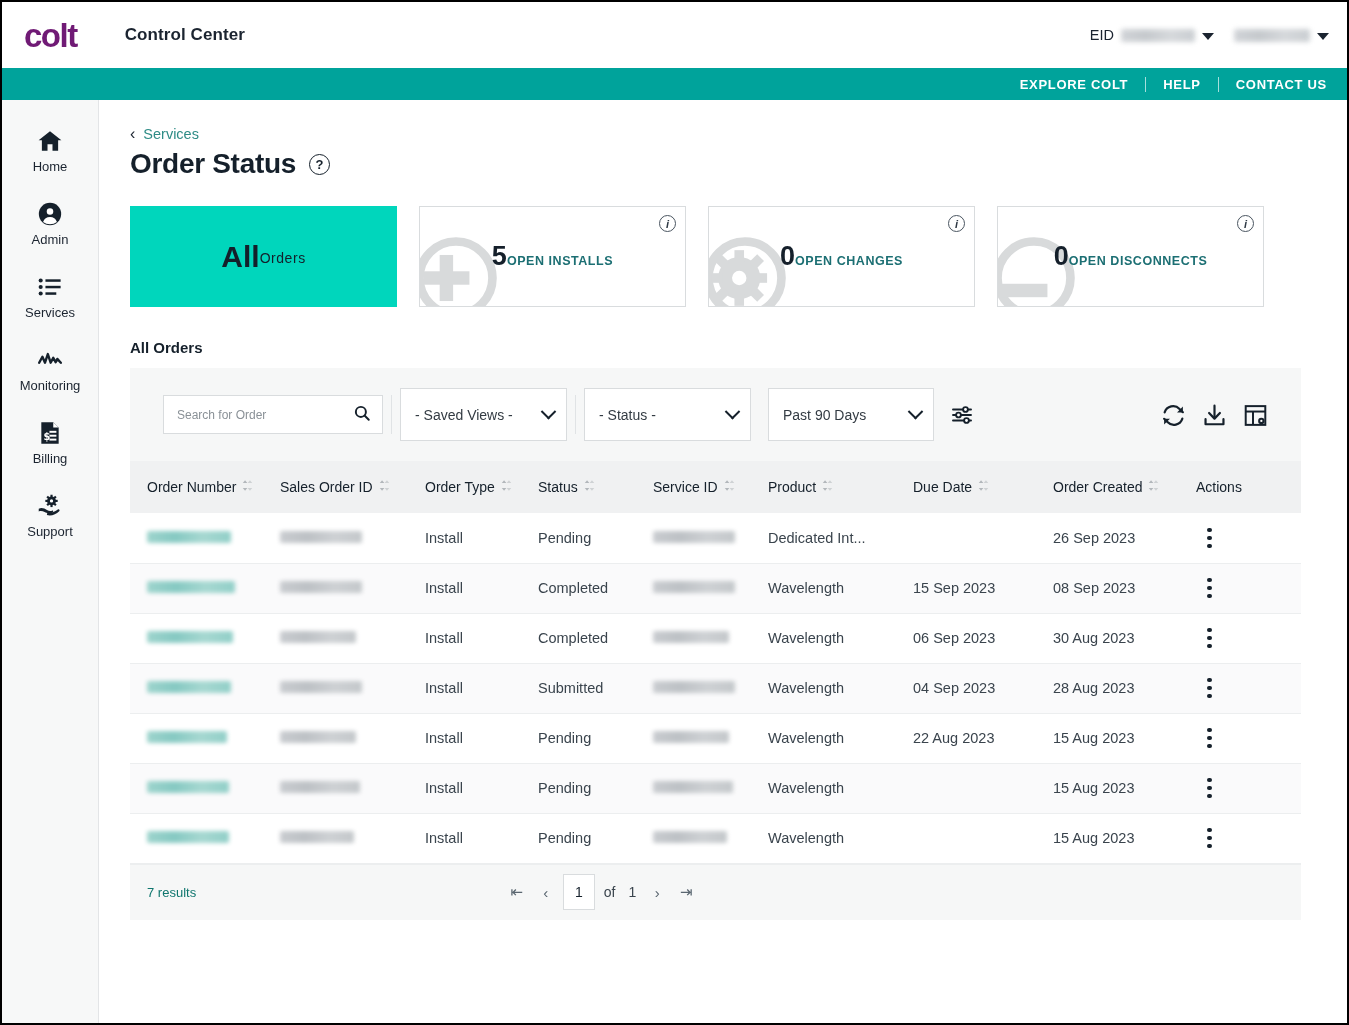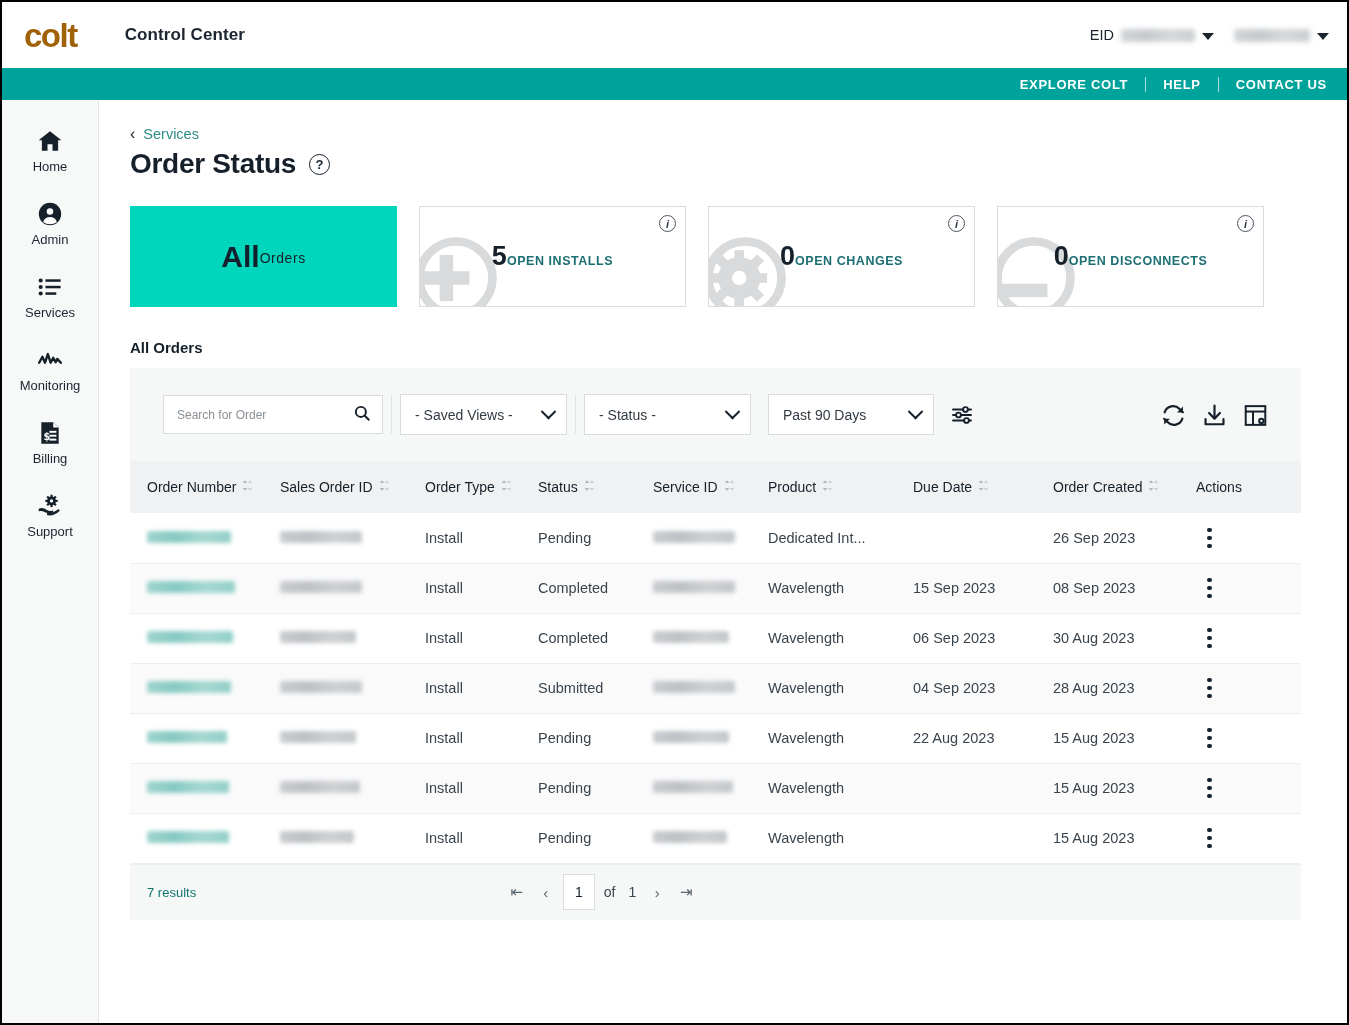--- a/index.html
+++ b/index.html
@@ -19,21 +19,21 @@
 
   
   .topbar {
     position: absolute; left: 0; top: 0; right: 0; height: 66px;
     background: #ffffff;
     display: flex; align-items: center;
   }
   .logo {
     margin-left: 22px;
     font-size: 33px; font-weight: 700; letter-spacing: -1.5px;
-    color: #a16207; line-height: 1;
+    color: #701a75; line-height: 1;
   }
   .app-title {
     margin-left: 48px;
     font-size: 17px; font-weight: 700; color: #1B2430; letter-spacing: .1px;
   }
   .topright {
     margin-left: auto; margin-right: 18px;
     display: flex; align-items: center; gap: 20px;
   }
   .eid-wrap { display: flex; align-items: center; gap: 7px; }
@@ -142,21 +142,21 @@
     width: 220px; height: 39px; background: #fff; border: 1px solid #D9DCDE;
     display: flex; align-items: center; padding: 0 11px 0 13px;
   }
   .search-box input {
     flex: 1; border: none; outline: none; font-size: 12px; color: #404040;
     font-family: "Liberation Sans", sans-serif; background: transparent;
   }
   .search-box input::placeholder { color: #8A9197; }
   .vdiv { width: 1px; height: 39px; background: #E0E3E5; margin: 0 8px; }
   .sel {
-    height: 41px; background: #fff; border: 1px solid #D9DCDE;
+    height: 53px; background: #fff; border: 1px solid #D9DCDE;
     display: flex; align-items: center; justify-content: space-between;
     padding: 0 12px 0 14px; font-size: 14px; color: #333B43; cursor: pointer;
   }
   .sel.saved { width: 167px; }
   .sel.status { width: 167px; }
   .sel.days { width: 166px; }
   .chev {
     width: 11px; height: 11px; border-right: 2px solid #15202B;
     border-bottom: 2px solid #15202B; transform: rotate(45deg) translate(-2px,-2px);
     margin-left: 8px;

